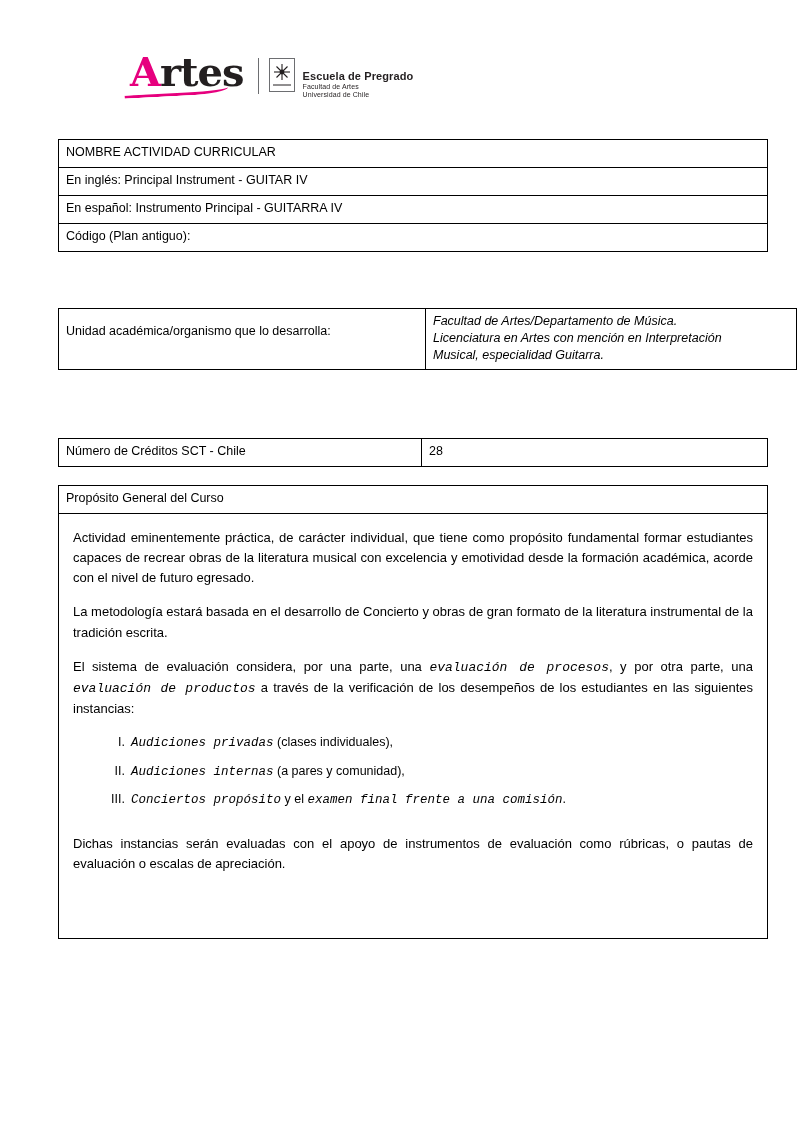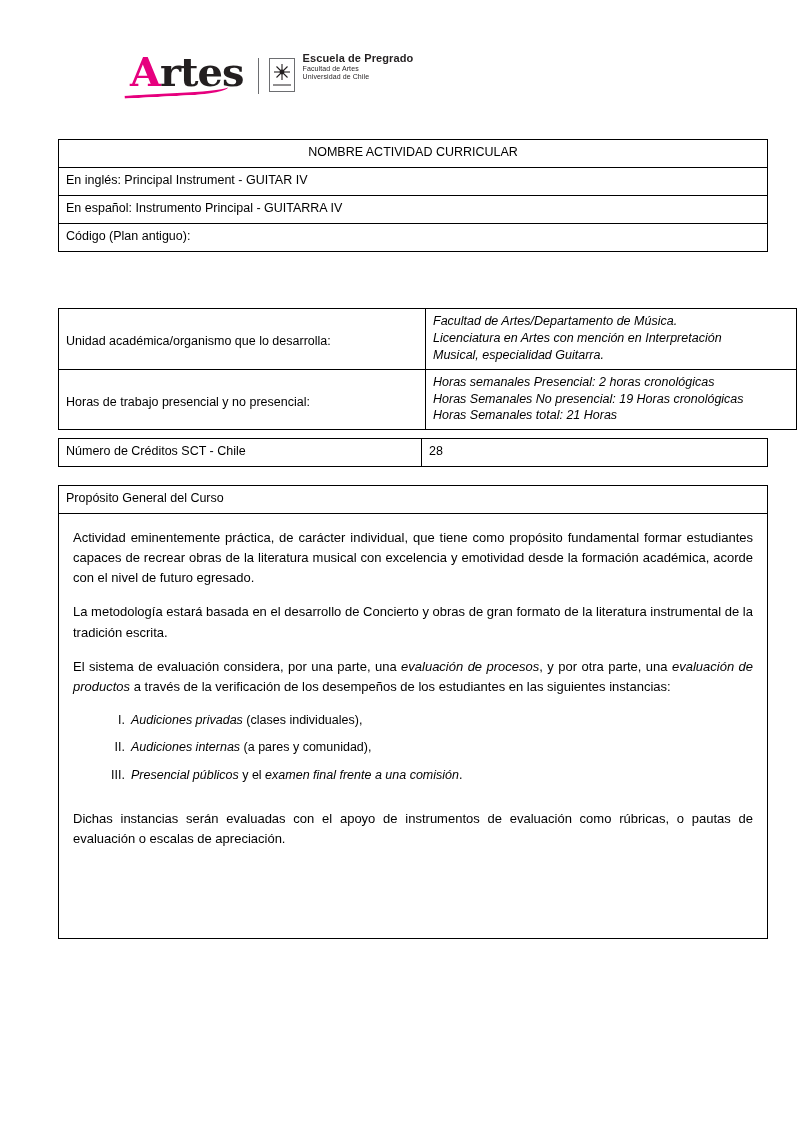--- a/index.html
+++ b/index.html
@@ -62,21 +62,21 @@
     margin: 6px 10px 0 14px;
   }
   .escudo {
     width: 26px;
     height: 34px;
     margin-top: 6px;
     position: relative;
   }
   .escudo svg { display:block; }
   .escuela-text {
-    margin-top: 0;
+    margin-top: 18px;
     margin-left: 8px;
     line-height: 1.18;
   }
   .escuela-line1 {
     font-size: 11px;
     font-weight: bold;
     color: #231f20;
     letter-spacing: 0.1px;
   }
   .escuela-line2, .escuela-line3 {
@@ -99,30 +99,30 @@
     font-family: "Liberation Sans", sans-serif;
   }
 
   .tbl-nombre {
     position: absolute;
     left: 58px;
     top: 139px;
     width: 710px;
   }
   .tbl-nombre td { height: 18px; }
-  .tbl-nombre .row-title { padding-left: 7px; text-align: center; }
+  .tbl-nombre .row-title { padding-left: 7px; }
 
   .tbl-unidad {
     position: absolute;
     left: 58px;
     top: 308px;
     width: 710px;
   }
   .tbl-unidad td { font-size: 12.5px; }
-  .tbl-unidad .lcell { width: 352px; padding-top: 24px; }
+  .tbl-unidad .lcell { width: 352px; padding-top: 14px; }
   .tbl-unidad .rcell { width: 356px; font-style: italic; }
 
   .tbl-creditos {
     position: absolute;
     left: 58px;
     top: 438px;
     width: 710px;
   }
   .tbl-creditos td {
     height: 18px;
@@ -142,21 +142,21 @@
     padding: 14px 14px 10px 14px;
   }
 
   .para {
     text-align: justify;
     font-size: 13px;
     line-height: 1.55;
     margin: 0 0 14px 0;
   }
   .para.last { margin-bottom: 4px; }
-  .it { font-style: italic; }
+  .it { font-style: italic; font-family: Liberation Mono, monospace; }
 
   ol.romans {
     margin: 4px 0 14px 0;
     padding-left: 0;
     list-style: none;
   }
   ol.romans li {
     font-size: 12.5px;
     line-height: 1.55;
     margin-bottom: 8px;
@@ -222,28 +222,20 @@
   <table class="tbl-unidad">
     <tbody>
         <tr>
       <td class="lcell">Unidad académica/organismo que lo desarrolla:</td>
       <td class="rcell">
         <div>Facultad de Artes/Departamento de Música.</div>
         <div>Licenciatura en Artes con mención en Interpretación</div>
         <div>Musical, especialidad Guitarra.</div>
       </td>
     </tr>
-    <tr>
-      <td class="lcell">Horas de trabajo presencial y no presencial:</td>
-      <td class="rcell">
-        <div>Horas semanales Presencial: 2  horas cronológicas</div>
-        <div>Horas Semanales No presencial: 19 Horas cronológicas</div>
-        <div>Horas Semanales total: 21 Horas</div>
-      </td>
-    </tr>
   </tbody>
     </table>
 
   <table class="tbl-creditos">
     <tbody>
         <tr>
       <td class="c-left">Número de Créditos SCT - Chile</td>
       <td>28</td>
     </tr>
   </tbody>
@@ -260,21 +252,21 @@
         <p class="para">La metodología estará basada en el desarrollo de Concierto y obras de gran formato de la literatura instrumental de la tradición escrita.</p>
         <p class="para"><span>El sistema de evaluación considera, por una parte, una </span><span class="it">evaluación de procesos</span><span>, y por otra parte, una </span><span class="it">evaluación de productos</span><span> a través de la verificación de los desempeños de los estudiantes en las siguientes instancias:</span></p>
         <ol class="romans">
           <li>
             <span class="rnum">I.</span><span class="it">Audiciones privadas</span><span> (clases individuales),</span>
           </li>
           <li>
             <span class="rnum">II.</span><span class="it">Audiciones internas</span><span> (a pares y comunidad),</span>
           </li>
           <li>
-            <span class="rnum">III.</span><span class="it">Presencial públicos</span><span> y el </span><span class="it">examen final frente a una comisión</span><span>.</span>
+            <span class="rnum">III.</span><span class="it">Conciertos propósito</span><span> y el </span><span class="it">examen final frente a una comisión</span><span>.</span>
           </li>
         </ol>
         <div class="spacer-gap"></div>
         <p class="para last">Dichas instancias serán evaluadas con el apoyo de instrumentos de evaluación como rúbricas, o pautas de evaluación o escalas de apreciación.</p>
       </td>
     </tr>
   </tbody>
     </table>
 
 </div>

